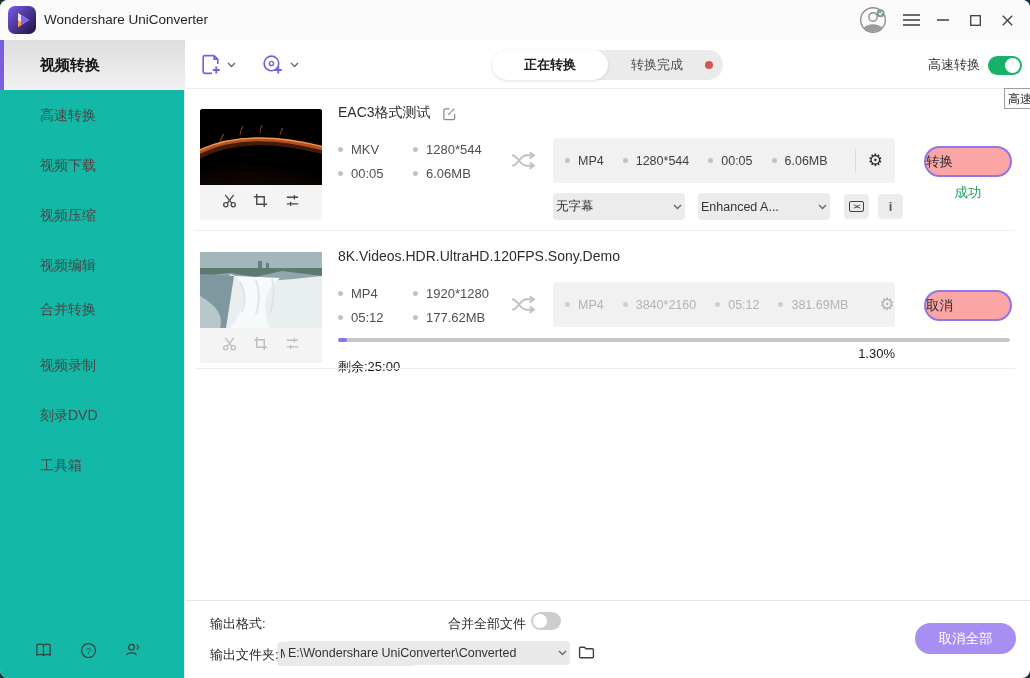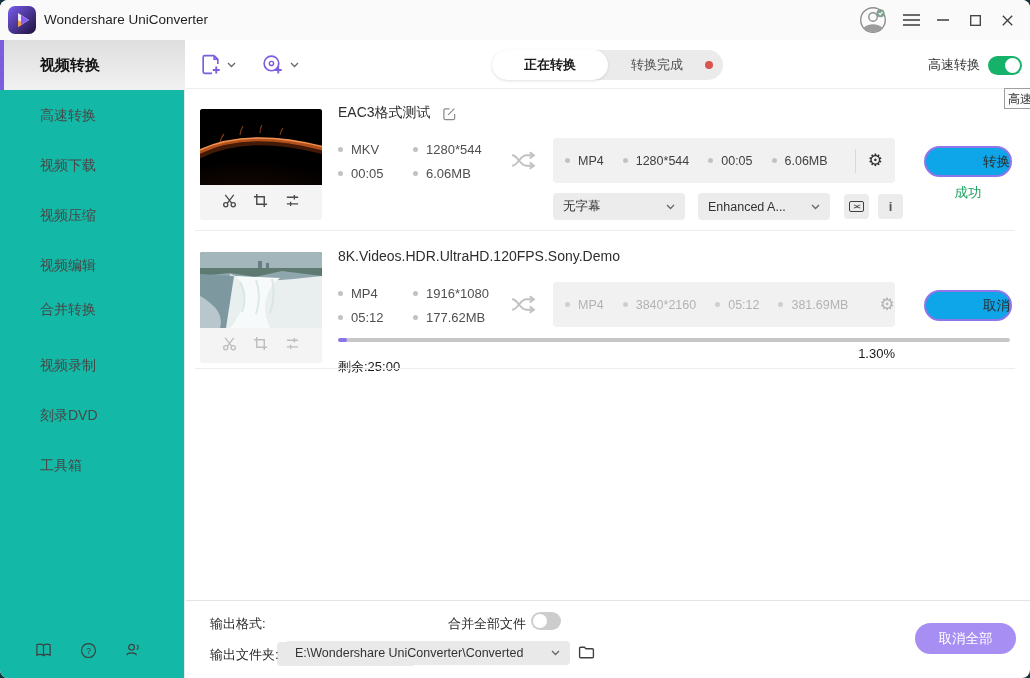--- a/index.html
+++ b/index.html
@@ -34,26 +34,26 @@
   .inf-dot{display:inline-block;width:5px;height:5px;border-radius:50%;background:#c2c2c2;margin-right:8px;vertical-align:2px;}
   .inf{font-size:13px;color:#4f4f4f;white-space:nowrap;}
   .outbox{width:342px;height:45px;background:#f1f1f1;border-radius:4px;display:flex;align-items:center;padding:0 12px;box-sizing:border-box;}
   .outbox .grp{display:flex;align-items:center;margin-right:19px;}
   .outbox .txt{font-size:12.5px;color:#3f3f3f;white-space:nowrap;}
   .outbox.disabled .txt{color:#b3b3b3;}
   .outbox.disabled .inf-dot{background:#cfcfcf;}
   .vdiv{width:1px;height:24px;background:#d9d9d9;margin:0 12px 0 auto;}
   .gear{font-size:17px;color:#2f2f2f;line-height:1;cursor:pointer;}
   .gear.disabled{color:#b3b3b3;cursor:default;}
-  .dd{background:#ececec;border-radius:4px;display:flex;align-items:center;padding:0 10px;box-sizing:border-box;cursor:pointer;}
+  .dd{background:#ececec;border-radius:4px;display:flex;align-items:center;padding:0 3px;box-sizing:border-box;cursor:pointer;}
   .dd .val{font-size:12.5px;color:#333;white-space:nowrap;overflow:hidden;flex:1;}
   .sq-btn{width:25px;height:25px;background:#ececec;border-radius:4px;display:flex;align-items:center;justify-content:center;cursor:pointer;}
   .fit-box{border:1.5px solid #3f3f3f;border-radius:2px;width:13px;height:9px;font-size:7px;font-weight:700;color:#3f3f3f;display:flex;align-items:center;justify-content:center;letter-spacing:-1px;line-height:1;}
   .i-glyph{font-size:13px;color:#555;font-weight:700;}
-  .pill-btn{width:88px;height:31px;border:2px solid #8f75ea;border-radius:17px;background:#0ea5e9;box-sizing:border-box;text-align:right;line-height:27px;font-size:13.5px;color:#2d2d2d;cursor:pointer;}
+  .pill-btn{width:88px;height:31px;border:2px solid #8f75ea;border-radius:17px;background:#fca5a5;box-sizing:border-box;text-align:left;line-height:27px;font-size:13.5px;color:#2d2d2d;cursor:pointer;}
   .status-ok{font-size:13.5px;color:#1ca35f;}
   .ptrack{width:672px;height:4px;border-radius:2px;background:#c7c7c7;overflow:hidden;}
   .pfill{height:4px;background:#8b72e8;border-radius:2px;}
   .small-black{font-size:13px;color:#1a1a1a;}
   
   .f-label{font-size:13px;color:#2b2b2b;}
   .cancel-all{width:101px;height:31px;border-radius:16px;background:#a78ef2;color:#fff;text-align:center;line-height:31px;font-size:13.5px;cursor:pointer;}
 </style>
 </head>
 <body>
@@ -300,21 +300,21 @@
         </svg></span>
     <span><svg width="15" height="15" viewBox="0 0 16 16">
           <path d="M2 4.5 H14 M2 11.5 H14" stroke="#bdbdbd" stroke-width="1.4"></path>
           <path d="M10 2.2 V6.8 M6 9.2 V13.8" stroke="#bdbdbd" stroke-width="1.4"></path>
         </svg></span>
   </div>
 
   <div class="abs task-title" style="left:338px;top:248px;">8K.Videos.HDR.UltraHD.120FPS.Sony.Demo</div>
 
   <div class="abs inf" style="left:338px;top:286px;"><span class="inf-dot"></span><span>MP4</span></div>
-  <div class="abs inf" style="left:413px;top:286px;"><span class="inf-dot"></span><span>1916*1080</span></div>
+  <div class="abs inf" style="left:413px;top:286px;"><span class="inf-dot"></span><span>1920*1280</span></div>
   <div class="abs inf" style="left:338px;top:310px;"><span class="inf-dot"></span><span>05:12</span></div>
   <div class="abs inf" style="left:413px;top:310px;"><span class="inf-dot"></span><span>177.62MB</span></div>
 
   <div class="abs" style="left:510px;top:294px;">
     <svg width="27" height="21" viewBox="0 0 26 20">
         <g fill="none" stroke="#c0c0c0" stroke-width="1.8">
           <path d="M2 15 C8 15 9 5 16 5 H21"></path>
           <path d="M2 5 C8 5 9 15 16 15 H21"></path>
           <path d="M19 2 L23 5 L19 8"></path>
           <path d="M19 12 L23 15 L19 18"></path>

